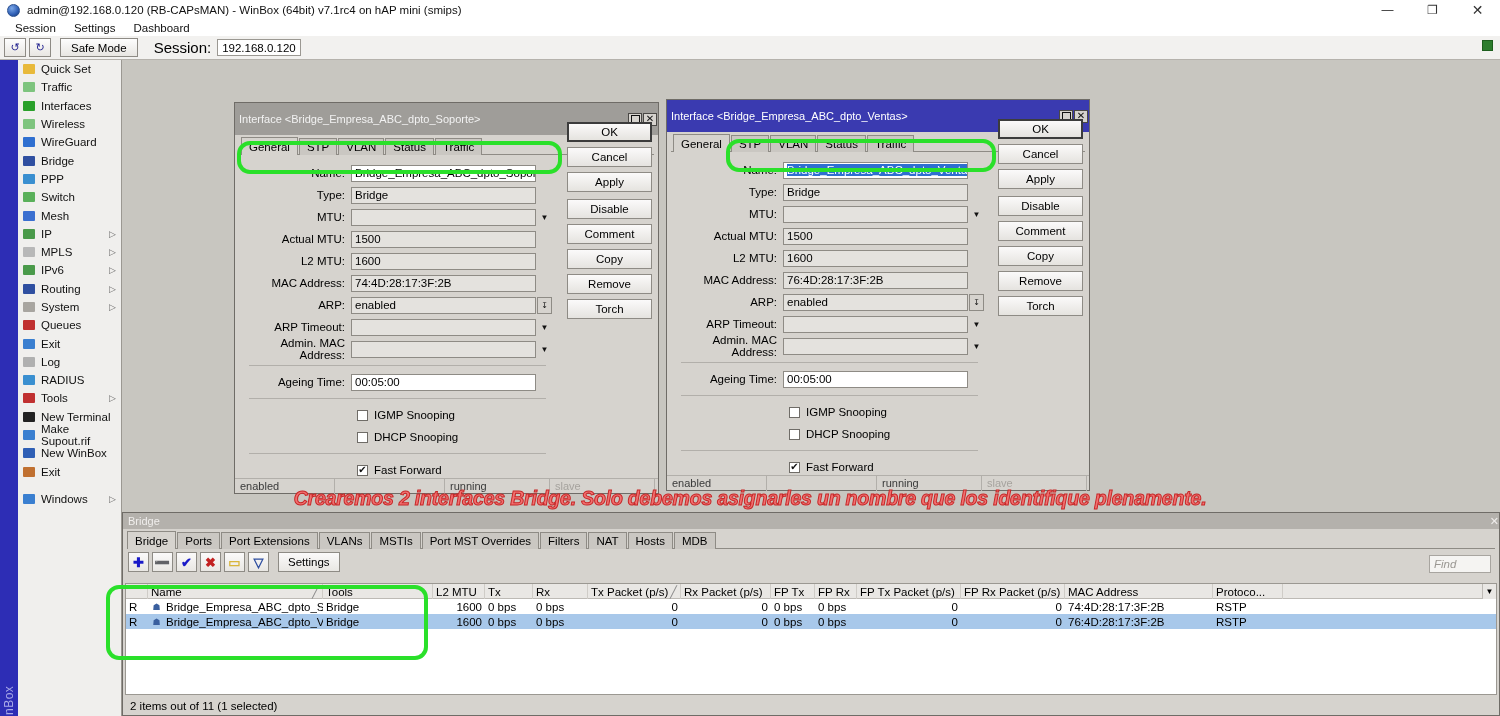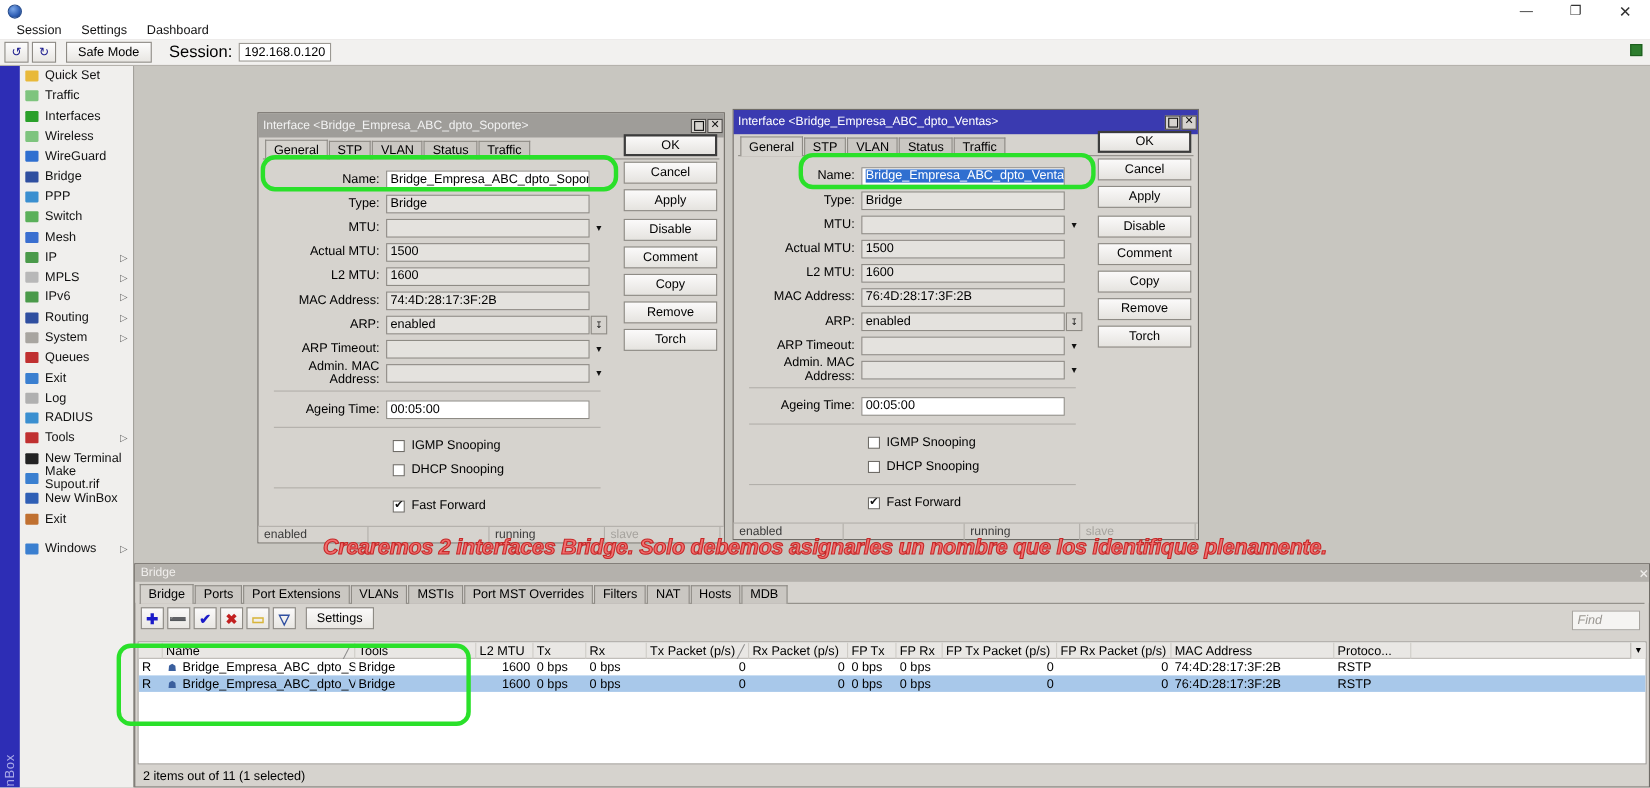--- a/index.html
+++ b/index.html
@@ -99,21 +99,21 @@
     position: absolute; right: 5px; font-size: 9px; color: #6b6b6b;
   }
   .sb-sep { height: 9px; }
 
   
   .ic-sq { width: 12px; height: 10px; border-radius: 1px; }
 
   
   .dlg { position: absolute; background: #d6d3ce; border: 1px solid #6f6c67; }
   .dlg-tb {
-    height: 22px; display: flex; align-items: center;
+    height: 32px; display: flex; align-items: center;
     padding-left: 4px; font-size: 11px; color: #fff;
   }
   .dlg-tb.active { background: #3a3ab0; }
   .dlg-tb.inactive { background: #9f9d99; color: #f2f2f2; }
   .dlg-tb .tb-title { flex: 1; white-space: nowrap; overflow: hidden; }
   .dlg-tb .tbbtn {
     width: 14px; height: 13px; margin-right: 1px;
     background: #d6d3ce; border: 1px solid #4a4845;
     display: flex; align-items: center; justify-content: center;
     font-size: 10px; color: #111; line-height: 1;
@@ -264,20 +264,21 @@
     white-space: nowrap;
   }
 </style>
 </head>
 <body>
 
 <div id="root">
 
   <div class="appbar">
     <div class="app-icon"></div>
+    <div class="app-title">admin@192.168.0.120 (RB-CAPsMAN) - WinBox (64bit) v7.1rc4 on hAP mini (smips)</div>
     <div class="win-ctrls">
       <div>—</div>
       <div>❐</div>
       <div>✕</div>
     </div>
   </div>
 
   <div class="menubar">
     <span>Session</span>
     <span>Settings</span>

